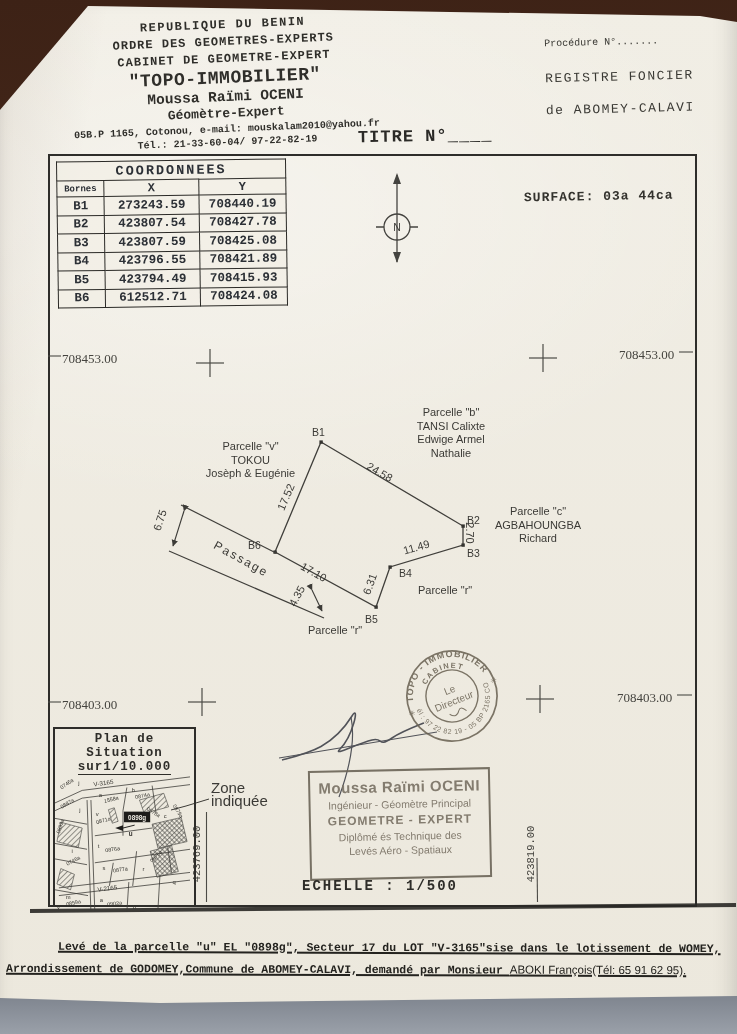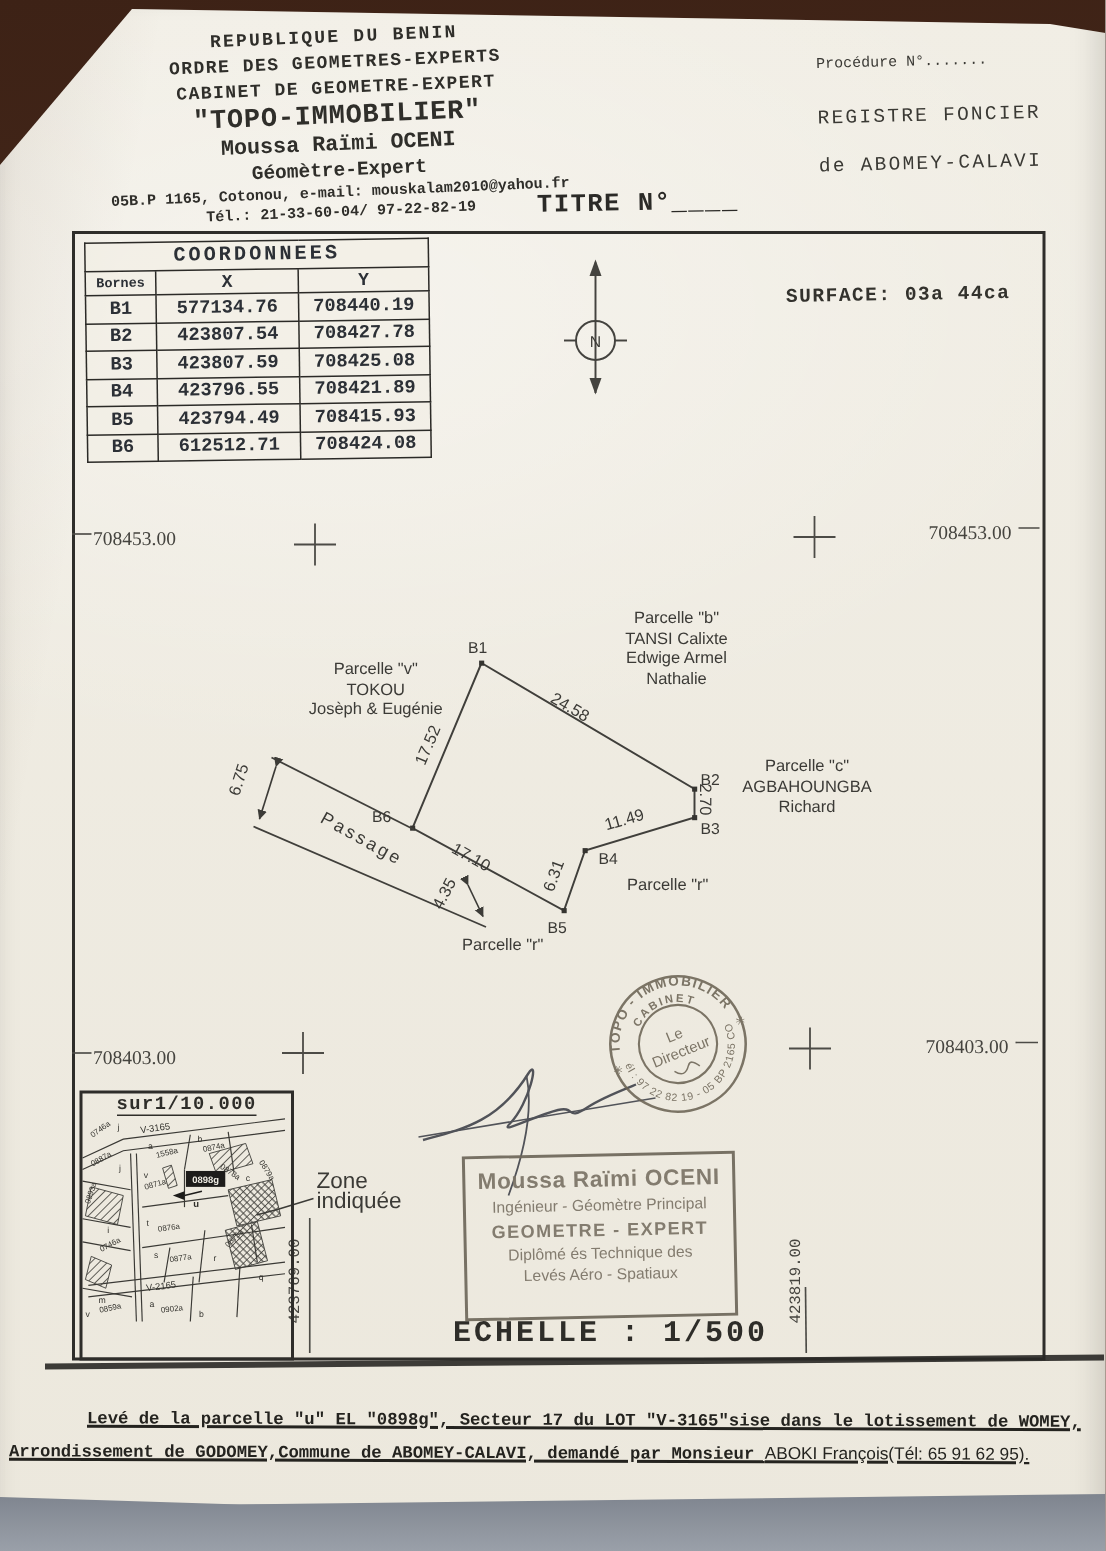--- a/index.html
+++ b/index.html
@@ -57,21 +57,21 @@
   #passage-lbl{font-size:12px;letter-spacing:2px;color:#3b3a36;}
   
   #round-stamp{left:397px;top:641px;transform:rotate(-22deg);opacity:.88;}
   #rect-stamp{left:309px;top:769px;width:178px;height:106px;border:2px solid #6e675a;transform:rotate(-1.2deg);
     color:#7b7366;text-align:center;opacity:.92;}
   #rect-stamp .n{font-size:15px;font-weight:700;letter-spacing:.5px;margin-top:7px;}
   #rect-stamp .s2{font-size:10.5px;margin-top:3px;}
   #rect-stamp .s3{font-size:12px;letter-spacing:1px;margin-top:3px;font-weight:700;}
   #rect-stamp .s4{font-size:10.5px;margin-top:3px;}
   #rect-stamp .s5{font-size:10.5px;margin-top:2px;}
-  #scale{left:302px;top:878px;font-size:20px;font-weight:700;letter-spacing:2px;color:#2e2d29;}
+  #scale{left:302px;top:878px;font-size:14px;font-weight:700;letter-spacing:2px;color:#2e2d29;}
   
   #inset{left:53px;top:727px;width:139px;height:176px;border:2px solid #2e2d2a;}
   #inset .t1{font-size:12.5px;font-weight:700;letter-spacing:1px;color:#2e2d29;text-align:center;margin-top:3px;}
   #inset .t2{font-size:12.5px;font-weight:700;letter-spacing:1px;color:#2e2d29;text-align:center;}
   #inset .t2 span{border-bottom:1.5px solid #2e2d29;}
   #zone-note{left:211px;top:781px;font-size:15px;color:#3b3a36;line-height:13px;}
   #survey-note{left:32px;top:914px;font-size:9.5px;color:#4f4e49;letter-spacing:.3px;}
   
   .foot{font-weight:700;color:#24231f;white-space:nowrap;}
   .foot u{text-decoration-thickness:1.5px;}
@@ -114,21 +114,21 @@
         </tr>
       <tr>
         <th class="hb">Bornes</th>
         <th class="hx">X</th>
         <th class="hy">Y</th>
       </tr>
     </thead>
     <tbody>
         <tr>
           <td>B1</td>
-          <td>577134.76</td>
+          <td>273243.59</td>
           <td>708440.19</td>
         </tr>
         <tr>
           <td>B2</td>
           <td>423807.54</td>
           <td>708427.78</td>
         </tr>
         <tr>
           <td>B3</td>
           <td>423807.59</td>
@@ -295,20 +295,21 @@
     <div class="n">Moussa Raïmi OCENI</div>
     <div class="s2">Ingénieur - Géomètre Principal</div>
     <div class="s3">GEOMETRE - EXPERT</div>
     <div class="s4">Diplômé és Technique des</div>
     <div class="s5">Levés Aéro - Spatiaux</div>
   </div>
 
   <div id="scale" class="abs mono">ECHELLE : 1/500</div>
 
   <div id="inset" class="abs">
+    <div class="t1 mono">Plan de Situation</div>
     <div class="t2 mono"><span>sur1/10.000</span></div>
     <svg id="inset-map" width="135" height="138" viewBox="0 0 139 143" preserveAspectRatio="none" style="display:block">
       <defs>
         <pattern id="hh" width="4" height="4" patternUnits="userSpaceOnUse" patternTransform="rotate(45)">
           <line x1="0" y1="0" x2="0" y2="4" stroke="#4a4944" stroke-width="1.2"></line>
         </pattern>
         <pattern id="hc" width="3.5" height="3.5" patternUnits="userSpaceOnUse" patternTransform="rotate(45)">
           <line x1="0" y1="0" x2="0" y2="3.5" stroke="#3c3b37" stroke-width="1"></line>
           <line x1="0" y1="1.7" x2="3.5" y2="1.7" stroke="#3c3b37" stroke-width=".7"></line>
         </pattern>

